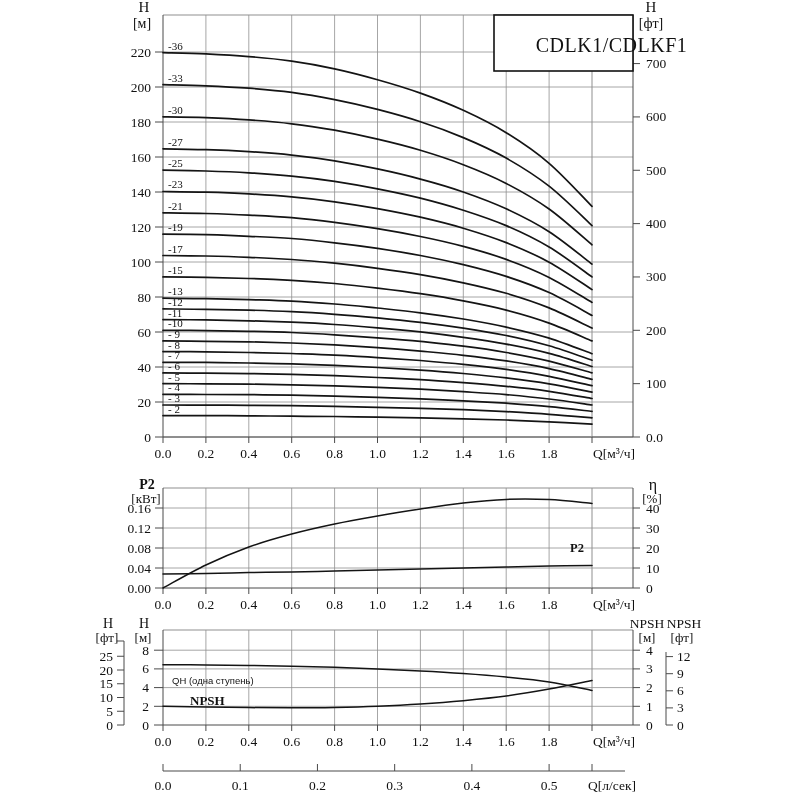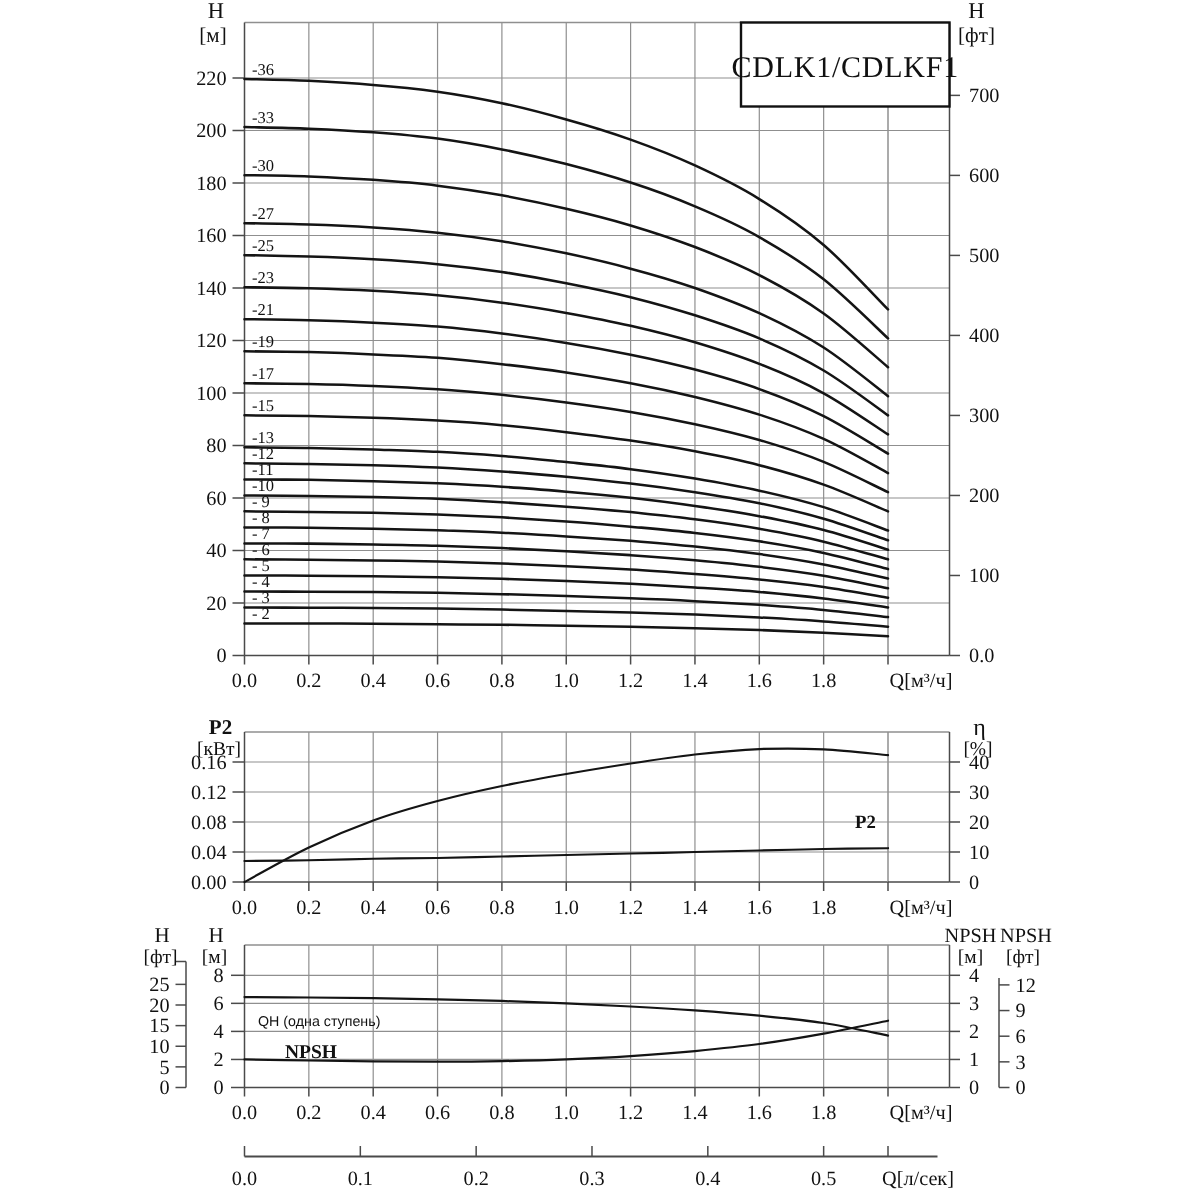--- a/index.html
+++ b/index.html
@@ -1,21 +1,21 @@
 <!DOCTYPE html>
 <html><head>
 <meta charset="utf-8">
 <style>
   html,body{margin:0;padding:0;background:#fff;}
   #figure{position:relative;width:800px;height:800px;background:#fff;
           font-family:"Liberation Serif",serif;overflow:hidden;}
   #chart-svg{position:absolute;left:0;top:0;}
   #title-overlay{position:absolute;left:494px;top:16px;width:139px;height:58px;
     display:flex;align-items:center;justify-content:center;
-    font-size:20px;letter-spacing:.5px;color:#111;background:transparent;}
+    font-size:20px;letter-spacing:.5px;color:#111;background:transparent;padding-left:48px;}
   text{fill:#111;}
 </style>
 </head>
 <body>
 
 <div id="figure">
   <svg id="chart-svg" width="800" height="800" viewBox="0 0 800 800">
       <g>
         <line x1="163" y1="437" x2="633" y2="437" stroke="#8f8f8f" stroke-width="0.8"></line>
         <line x1="163" y1="402" x2="633" y2="402" stroke="#8f8f8f" stroke-width="0.8"></line>

